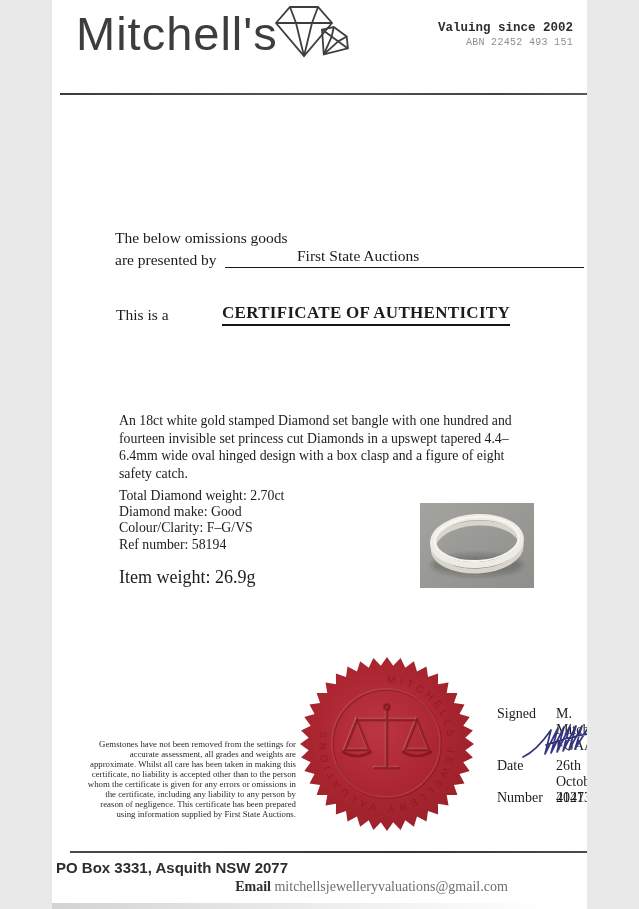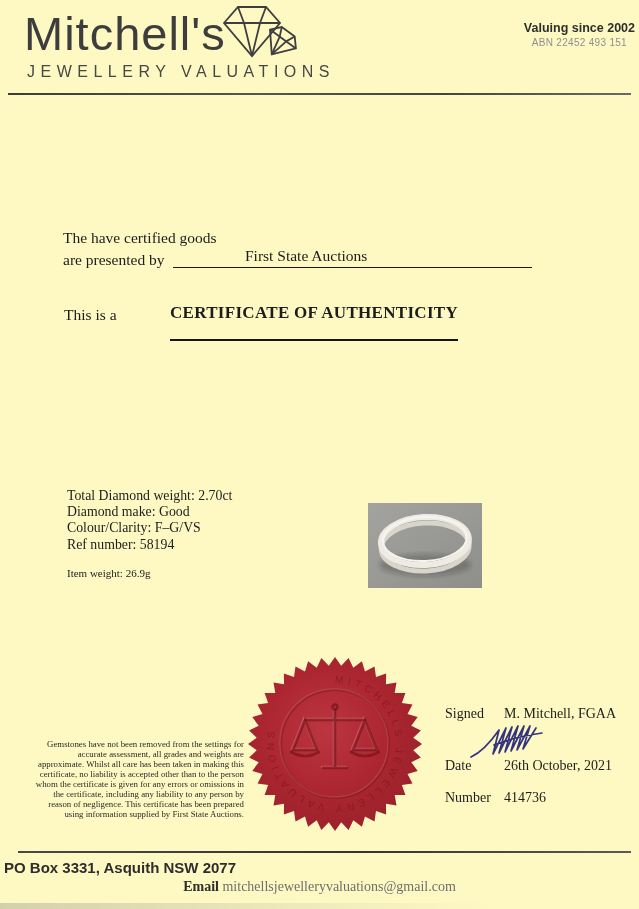--- a/index.html
+++ b/index.html
@@ -1,63 +1,63 @@
 <!DOCTYPE html>
 <html><head>
 <meta charset="utf-8">
 <style>
   html,body{margin:0;padding:0;background:#e9e9e9;}
   .page{
-    position:relative;width:639px;height:909px;margin:0 auto;
-    background:#fef9c3;overflow:hidden;
+    position:relative;width:535px;height:909px;margin:0 auto;
+    background:#ffffff;overflow:hidden;
     font-family:"Liberation Serif", serif;color:#1c1c1c;
   }
   
   .brand-name{
     position:absolute;left:24px;top:6px;
     font-family:"Liberation Sans", sans-serif;font-weight:300;
     font-size:47px;letter-spacing:1px;color:#3d3d3d;
   }
   .brand-sub{
     position:absolute;left:27px;top:63px;
     font-family:"Liberation Sans", sans-serif;font-size:16px;
     letter-spacing:5.5px;color:#474747;
   }
   .logo-diamonds{position:absolute;left:210px;top:4px;}
   .tagline-box{
-    position:absolute;right:4px;top:21px;text-align:center;
-    font-family:Liberation Sans, sans-serif;
+    position:absolute;right:14px;top:21px;text-align:right;
+    font-family:Liberation Mono, monospace;
   }
   .tagline{font-size:12.5px;font-weight:bold;color:#2e2e2e;}
   .abn{font-size:10px;color:#8f8f8f;margin-top:2px;letter-spacing:.3px;}
   .header-rule{
     position:absolute;left:8px;top:93px;width:623px;height:2px;
     background:linear-gradient(90deg,#3c3c3c,#555 40%,#444 70%,#6a6a6a);
   }
   
   .presented-line1{position:absolute;left:63px;top:229px;font-size:15.5px;}
   .presented-line2{position:absolute;left:63px;top:251px;font-size:15.5px;}
   .presenter-line{
     position:absolute;left:173px;top:247px;width:359px;height:21px;
     border-bottom:1.5px solid #1a1a1a;font-size:15.5px;
     padding-left:72px;box-sizing:border-box;
   }
   
   .cert-intro{position:absolute;left:64px;top:306px;font-size:15.5px;}
   .cert-title{
     position:absolute;left:170px;top:303px;font-size:17px;font-weight:bold;
-    letter-spacing:.3px;border-bottom:2px solid #141414;padding-bottom:16px;text-align:right;
+    letter-spacing:.3px;border-bottom:2px solid #141414;padding-bottom:1px;text-align:right;
   }
   
   .description{
     position:absolute;left:67px;top:412px;width:402px;
     font-size:13.8px;line-height:17.6px;
   }
   .details{position:absolute;left:67px;top:488px;font-size:13.8px;line-height:16.2px;}
-  .item-weight{position:absolute;left:67px;top:567px;font-size:11px;}
+  .item-weight{position:absolute;left:67px;top:567px;font-size:18px;}
   
   .photo{position:absolute;left:368px;top:503px;width:114px;height:85px;}
   
   .seal{position:absolute;left:247px;top:656px;width:176px;height:176px;}
   
   .sig-label{position:absolute;left:445px;font-size:14px;}
   .sig-value{position:absolute;left:504px;font-size:14px;}
   .lbl-signed{top:706px}.val-signed{top:706px}
   .lbl-date{top:758px}.val-date{top:758px}
   .lbl-number{top:790px}.val-number{top:790px}
@@ -98,34 +98,34 @@
       <g fill="none" stroke="#3e3e3e" stroke-width="1.8" stroke-linejoin="miter">
         <path d="M14,19 L28,3 L56,3 L70,19 L42,52 Z"></path>
         <path d="M14,19 H70 M28,3 L34,19 M56,3 L50,19 M34,19 L42,52 M50,19 L42,52"></path>
         <g transform="translate(60,12) rotate(36)">
           <path d="M8,11 L16,2 L32,2 L40,11 L24,30 Z"></path>
           <path d="M8,11 H40 M16,2 L20,11 M32,2 L28,11 M20,11 L24,30 M28,11 L24,30"></path>
         </g>
       </g>
     </svg>
   </span>
-  <div class="brand-sub">JEWELLERY VALUATIONS</div>
   <div class="tagline-box">
     <div class="tagline">Valuing since 2002</div>
     <div class="abn">ABN 22452 493 151</div>
   </div>
   <div class="header-rule"></div>
 
-  <div class="presented-line1">The have  certified goods</div>
+  <div class="presented-line1">The below  omissions goods</div>
   <div class="presented-line2">are presented by</div>
   <div class="presenter-line">First State Auctions</div>
 
   <div class="cert-intro">This is a</div>
   <div class="cert-title">CERTIFICATE OF AUTHENTICITY</div>
 
+  <div class="description">An 18ct white gold stamped Diamond set bangle with one hundred and fourteen invisible set princess cut Diamonds in a upswept tapered 4.4–6.4mm wide oval hinged design with a box clasp and a figure of eight safety catch.</div>
 
   <div class="details">
     <div>Total Diamond weight: 2.70ct</div>
     <div>Diamond make: Good</div>
     <div>Colour/Clarity: F–G/VS</div>
     <div>Ref number: 58194</div>
   </div>
   <div class="item-weight">Item weight: 26.9g</div>
 
   <span class="photo">

